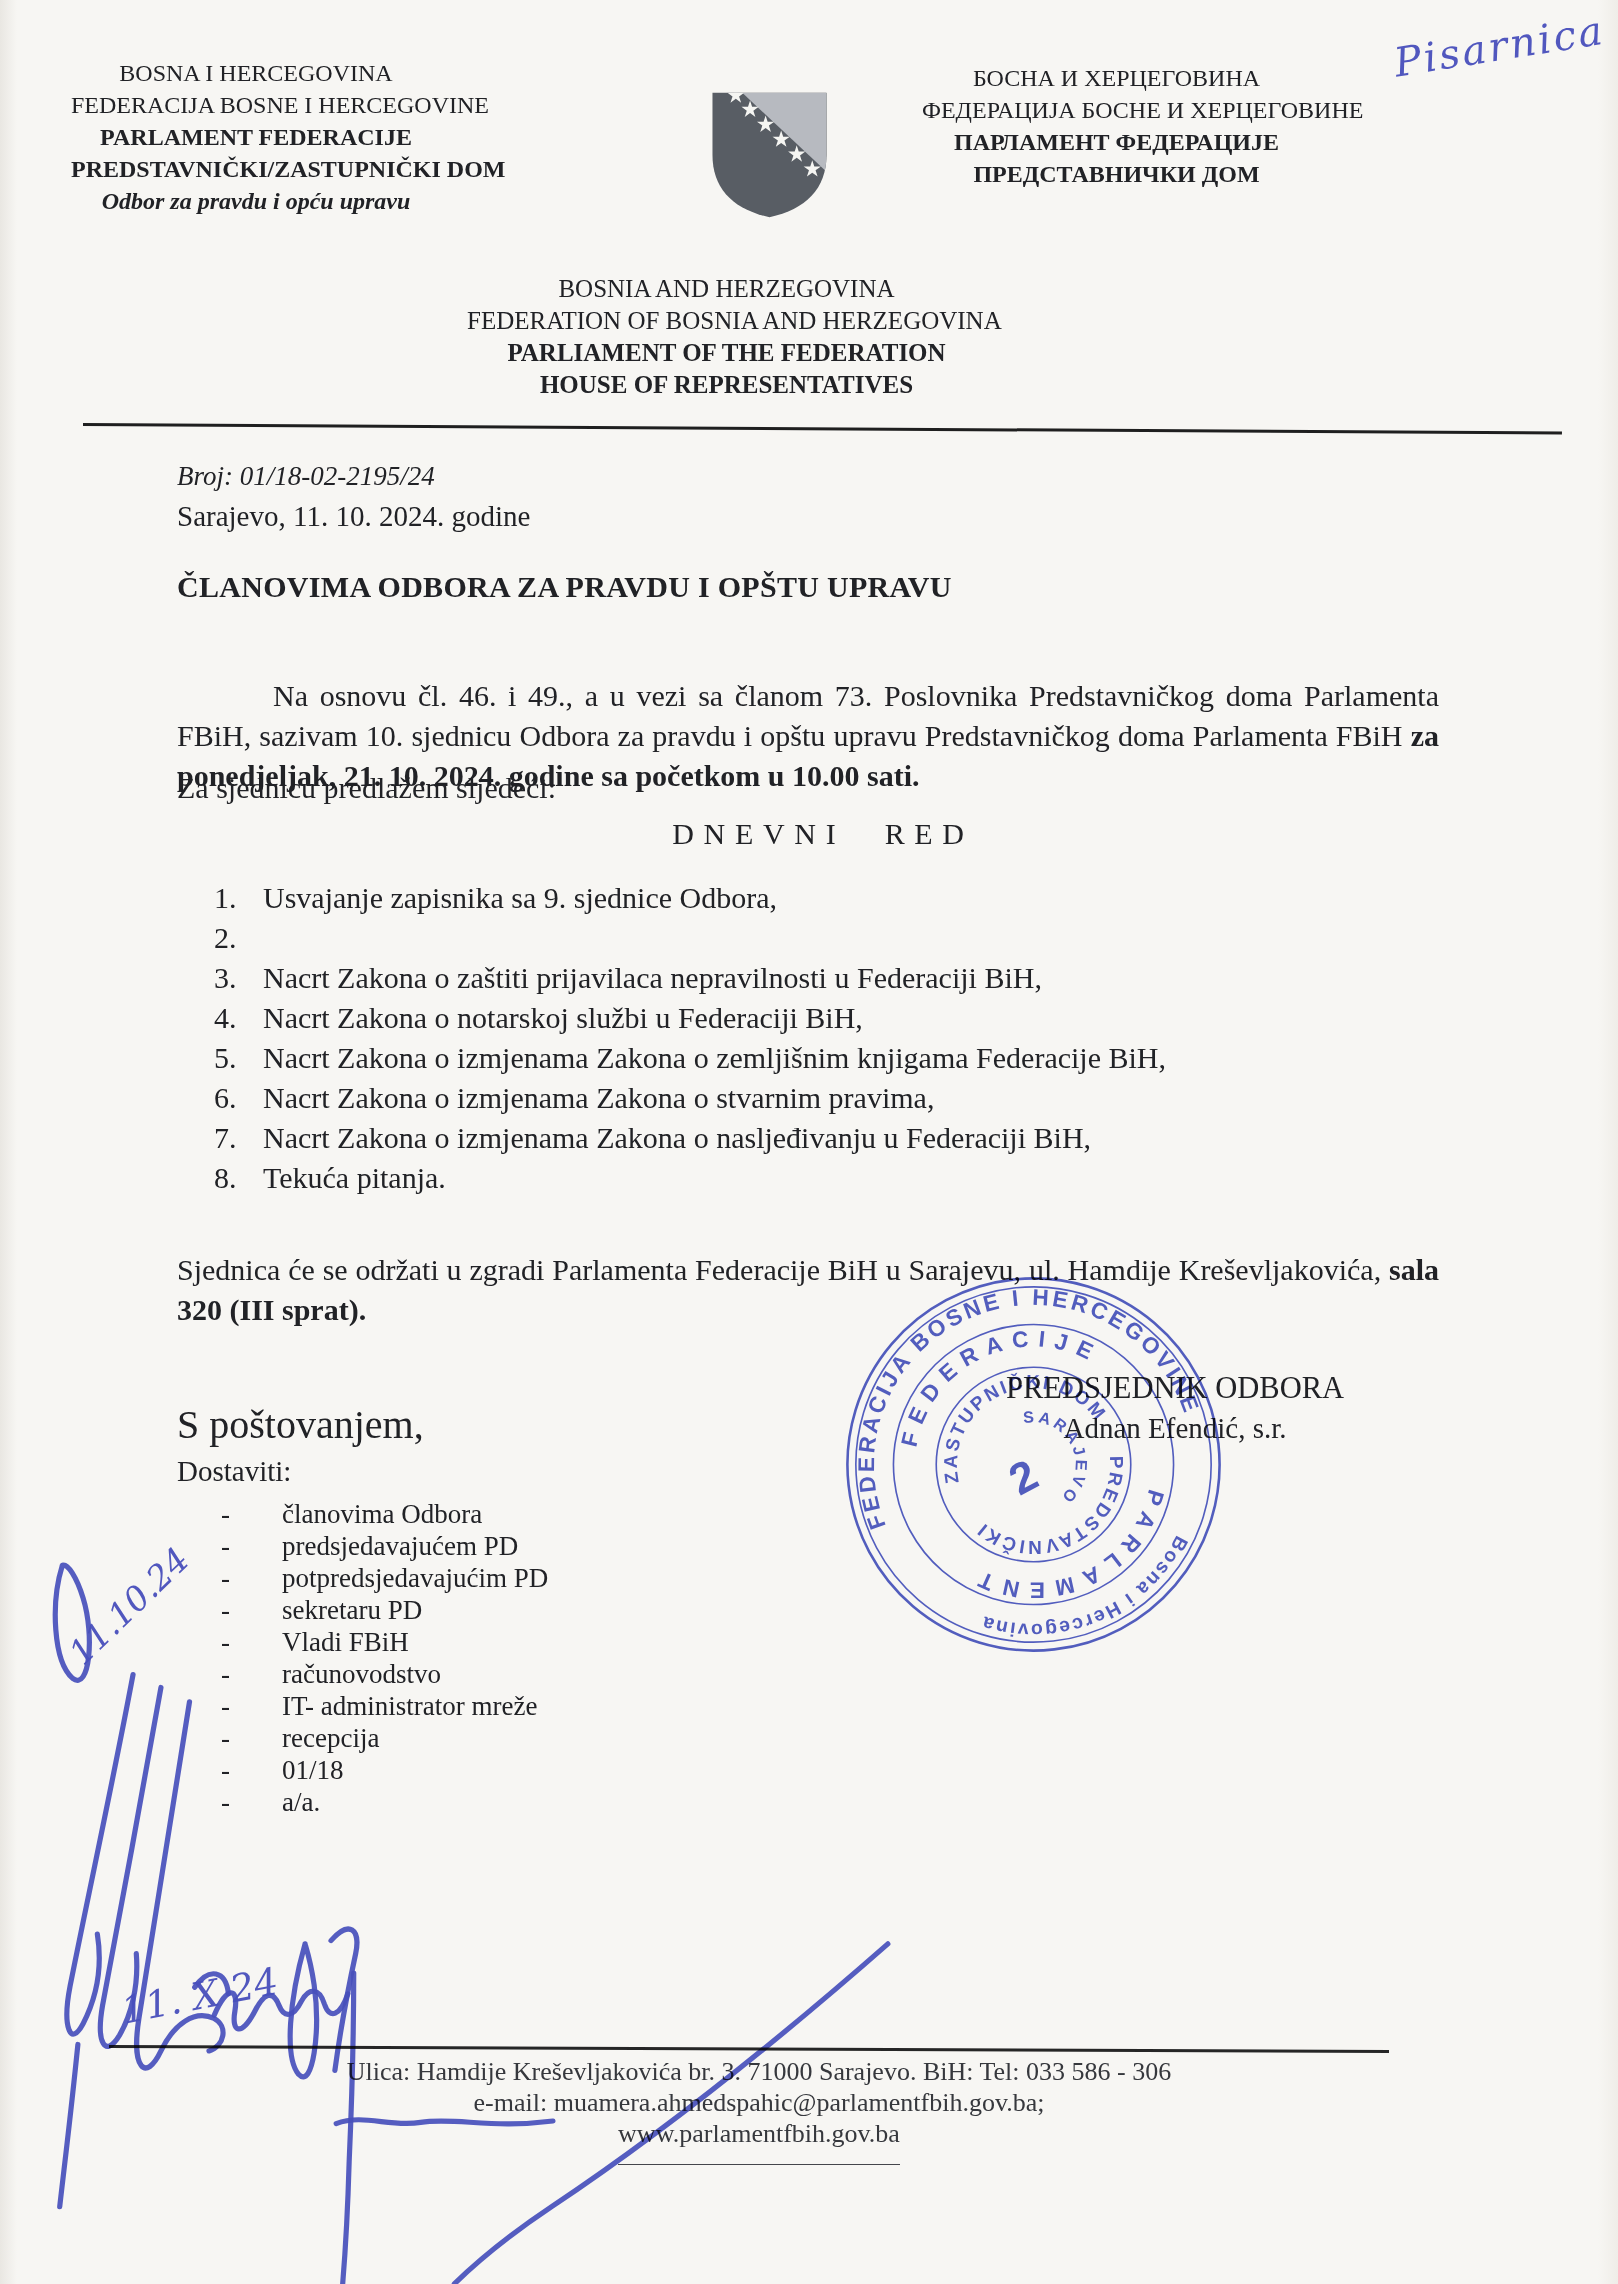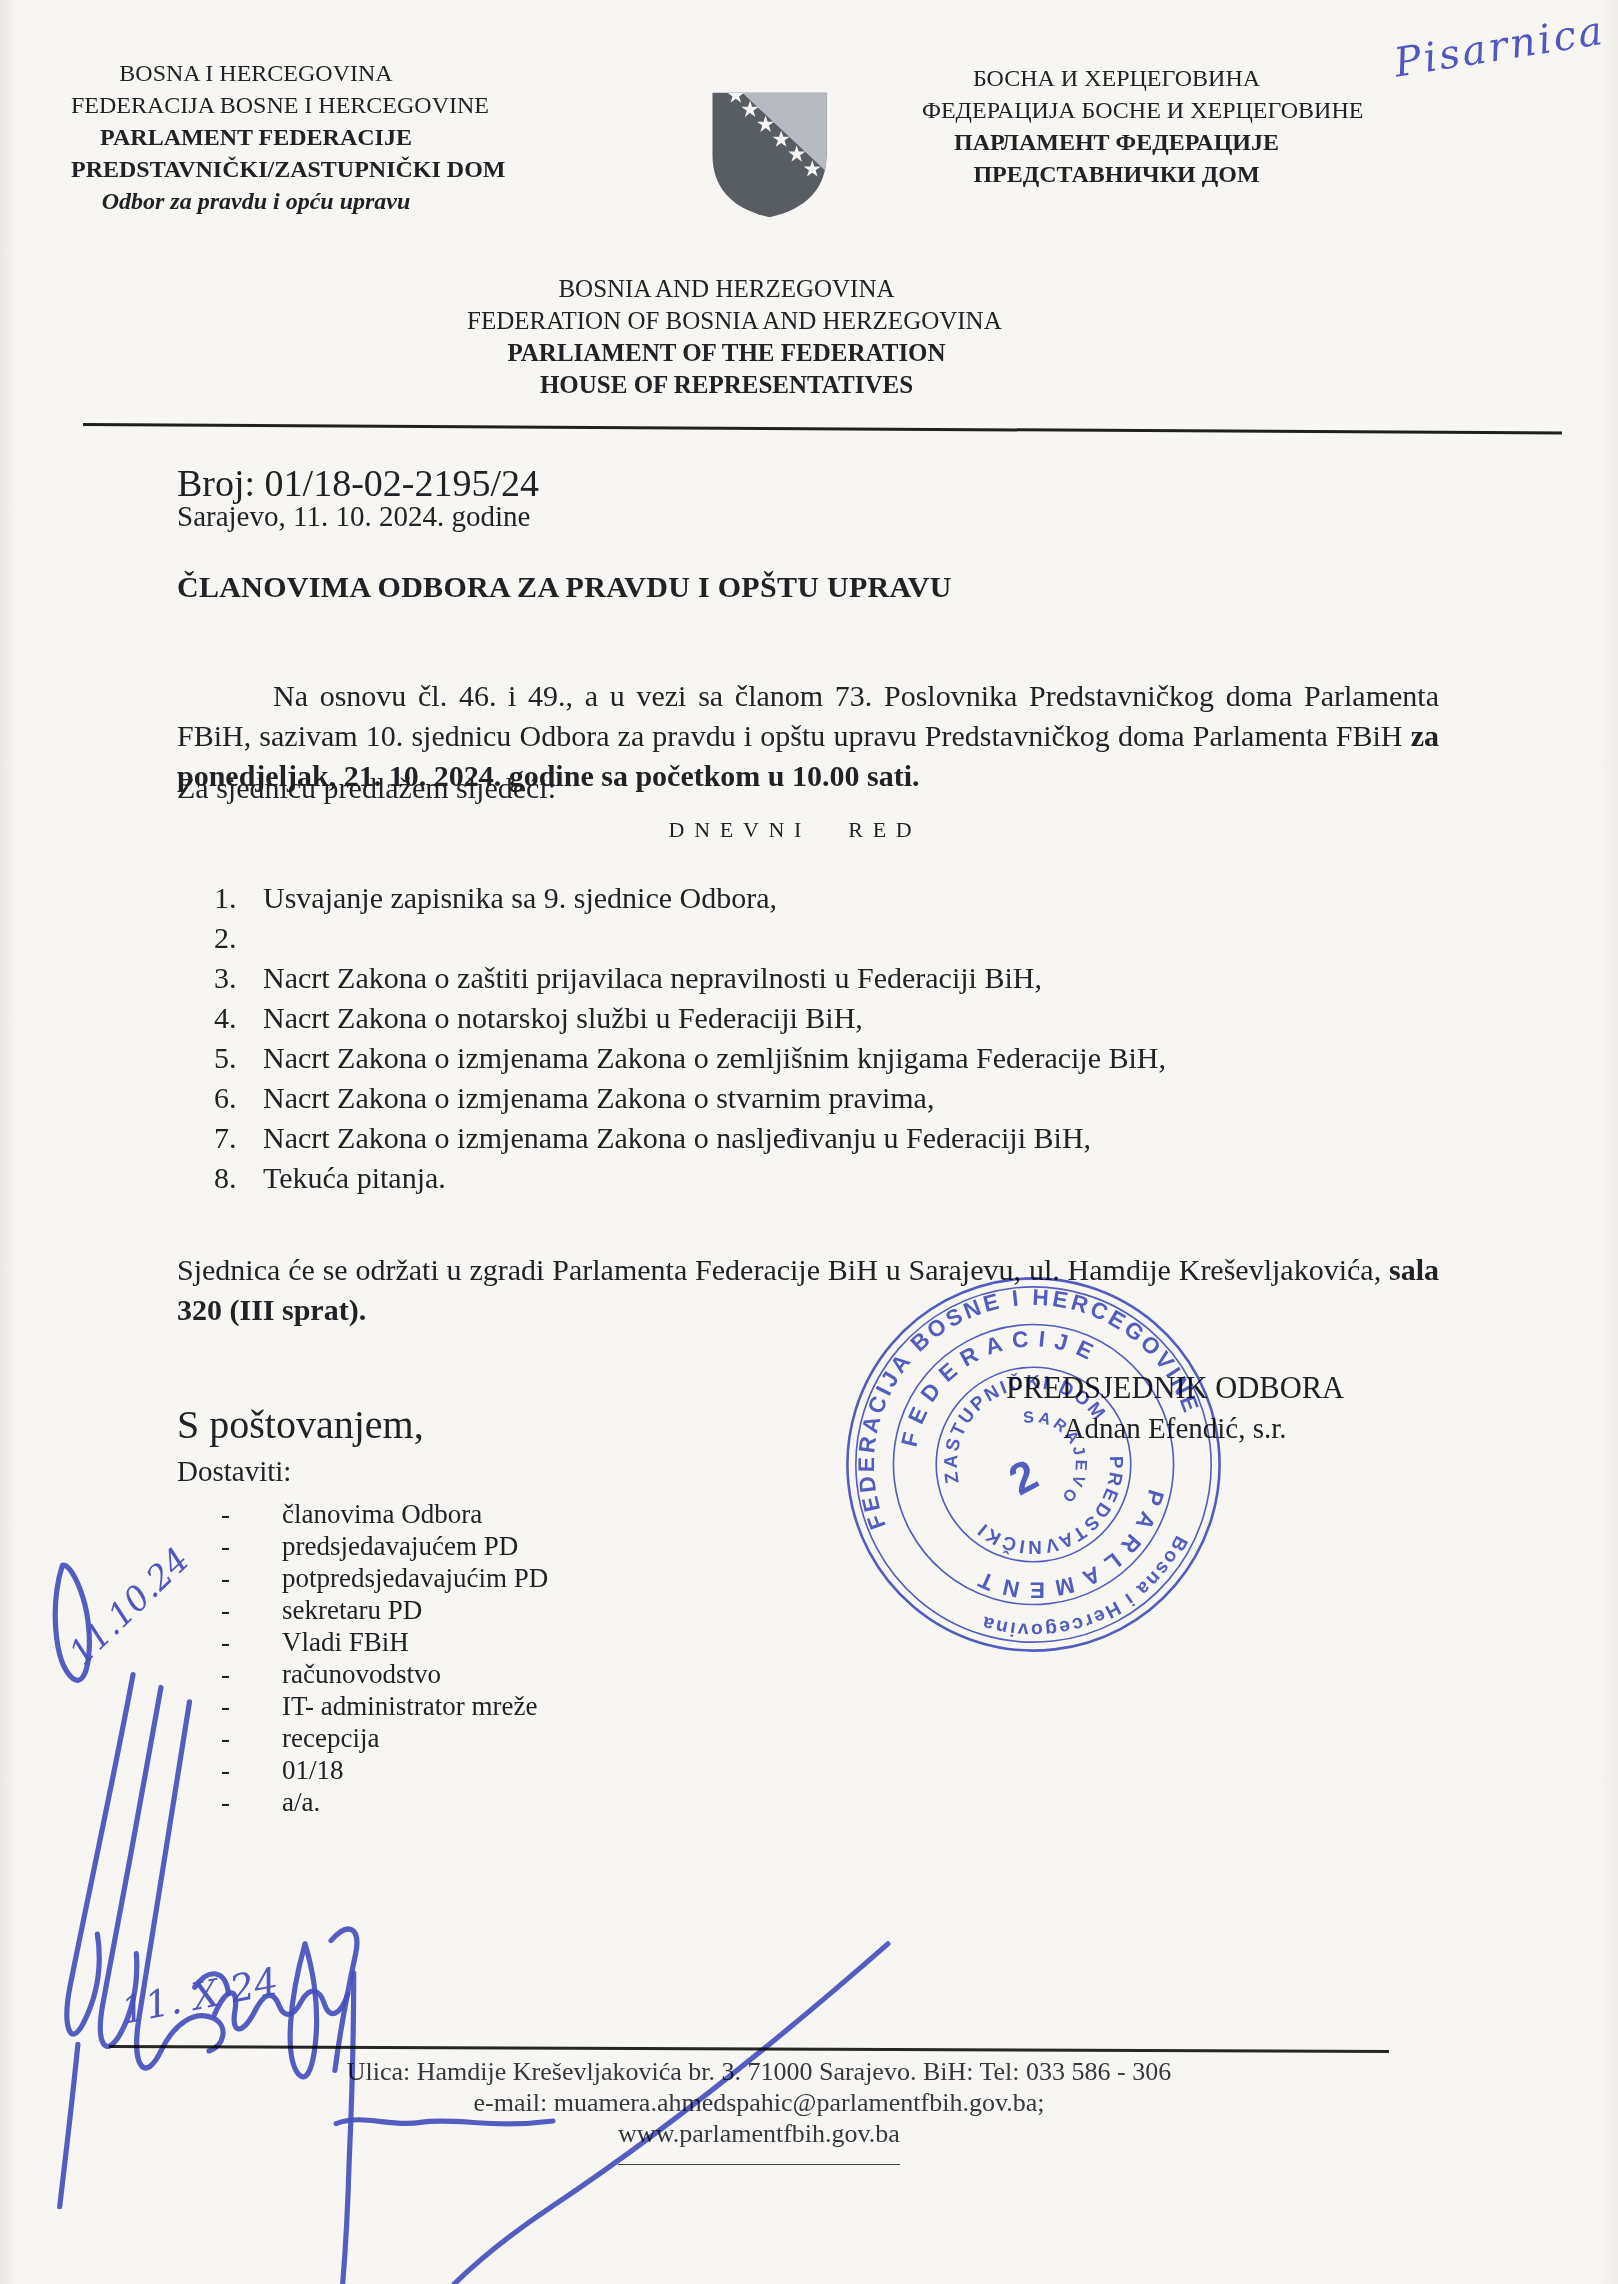--- a/index.html
+++ b/index.html
@@ -20,27 +20,27 @@
   
   .hdr-left{left:71px; top:57px; width:370px; font-size:24px; line-height:32px;}
   .hdr-right{left:922px; top:62px; width:389px; font-size:24px; line-height:32px;}
   .hdr-en{left:448px; top:273px; width:519px; font-size:25px; line-height:32px;margin-left:19px;}
   .coat{left:706px; top:90px; width:127px; height:130px;}
 
   .rule-top{left:83px; top:423px; width:1479px; height:3.2px; background:#1f1f1f;
             transform:rotate(0.33deg); transform-origin:left center;}
 
   
-  .broj{left:177px; top:461px; font-size:38px;}
+  .broj{left:177px; top:461px; font-size:27px;font-style:italic;}
   .mjesto{left:177px; top:500px; font-size:29px;}
   .addressee{left:177px; top:570px; font-size:30px; letter-spacing:0.3px;}
   .intro{left:177px; top:646px; width:1262px; font-size:30px; line-height:40px;
          text-align:justify; text-indent:96px;}
   .proposal{left:177px; top:771px; font-size:30px;}
-  .agenda-title{left:164px; top:817px; width:1262px; font-size:22px;
+  .agenda-title{left:192px; top:817px; width:1262px; font-size:30px;
                 letter-spacing:9.7px; word-spacing:22px;font-family:Liberation Serif, serif;}
   .agenda{left:214px; top:878px; width:1233px; font-size:30px;}
   .agenda-row{display:flex; line-height:40px;}
   .agenda-no{width:49px; flex:none;}
   .closing{left:177px; top:1220px; width:1262px; font-size:30px; line-height:40px; text-align:justify;}
   .salutation{left:177px; top:1401px; font-size:40px;}
 
   .sig-title{left:961px; top:1371px; width:428px; font-size:30.5px;}
   .sig-name{left:961px; top:1412px; width:428px; font-size:29px;}
 

